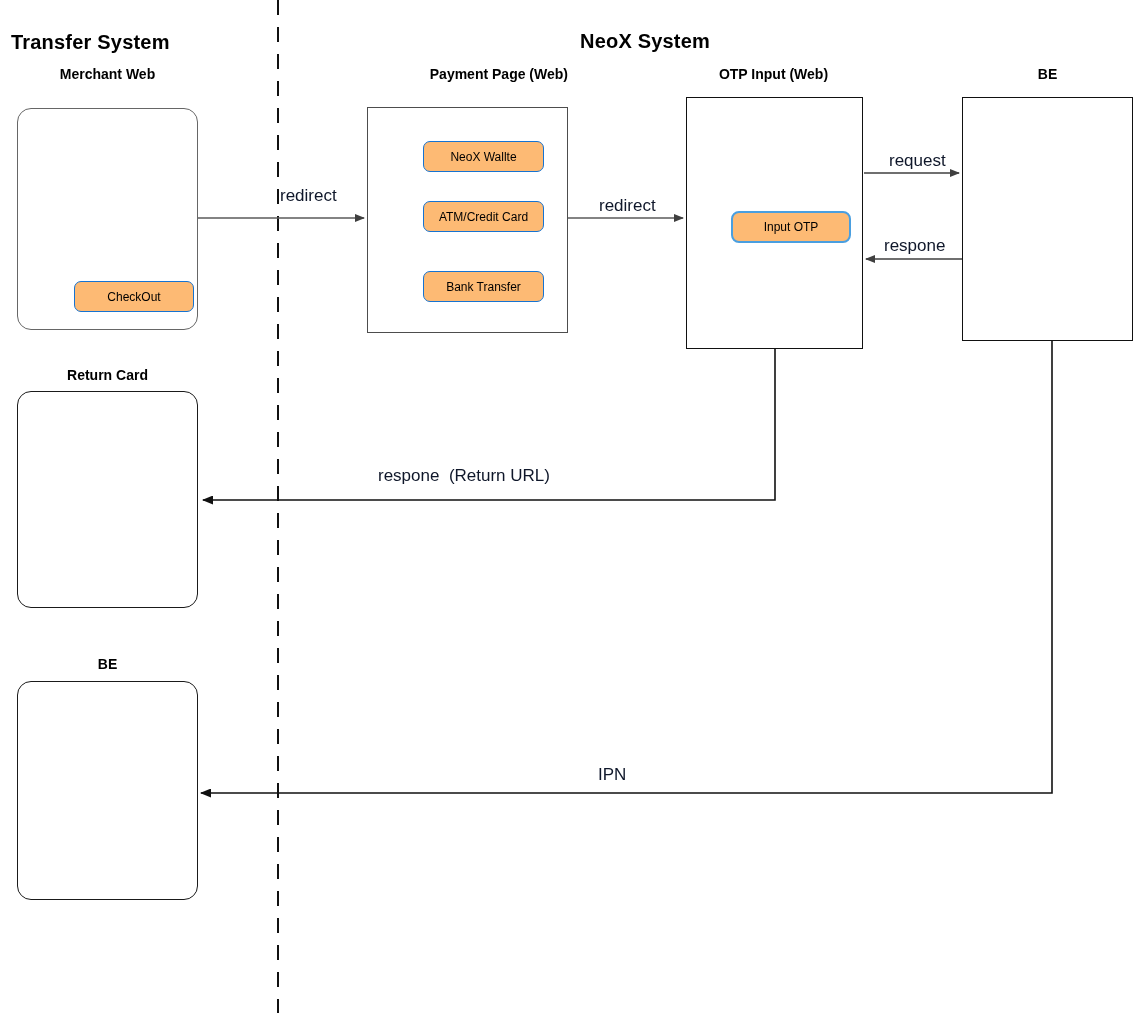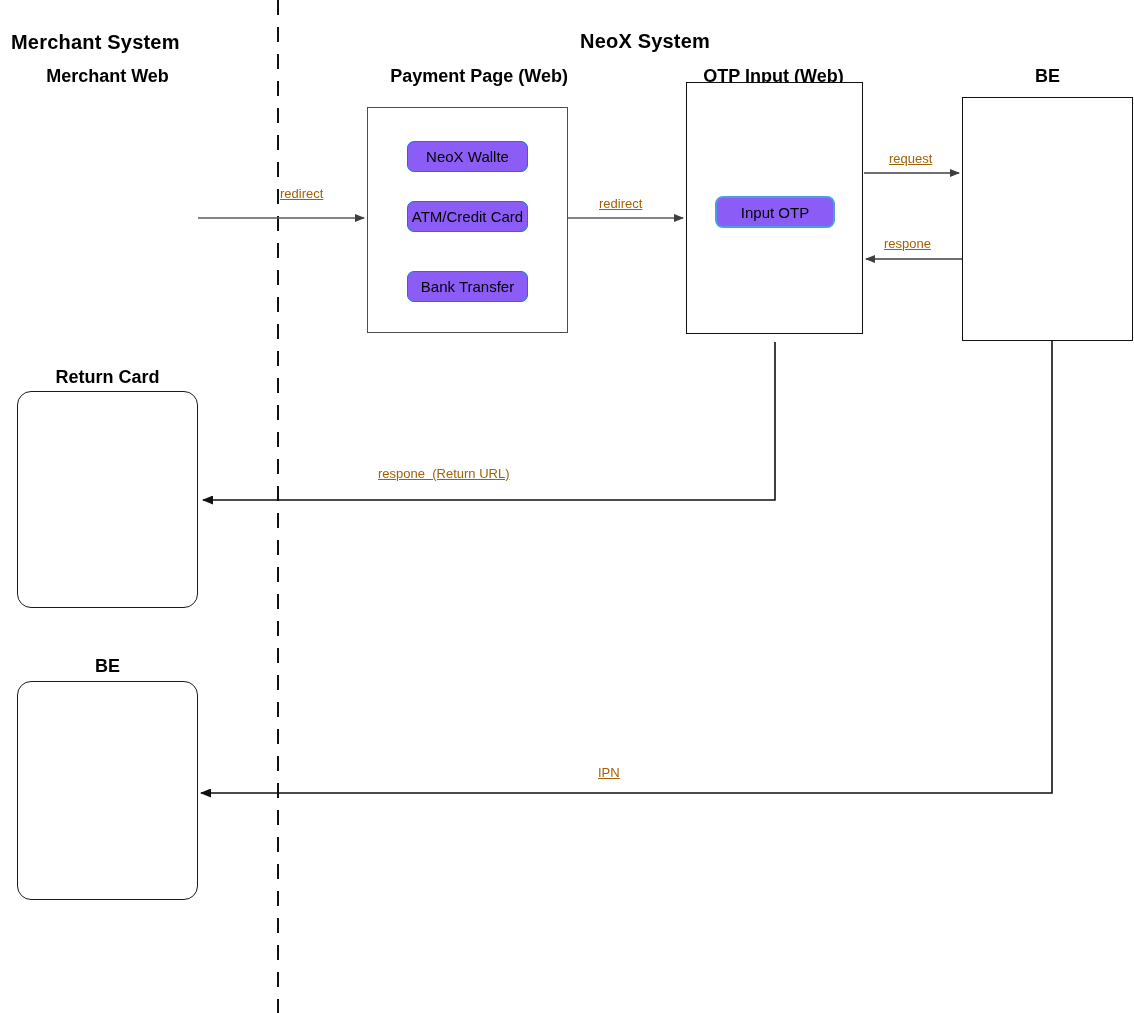--- a/index.html
+++ b/index.html
@@ -28,32 +28,31 @@
   }
   .sys-title {
     position: absolute;
     font-size: 20px;
     font-weight: bold;
     letter-spacing: 0.2px;
     white-space: nowrap;
   }
   .box-title {
     position: absolute;
-    font-size: 18px;
+    font-size: 14px;
     font-weight: bold;
     white-space: nowrap;
     text-align: center;
   }
   .edge-label {
     position: absolute;
-    font-size: 13px;
+    font-size: 17px;
     font-weight: normal;
     white-space: pre;
-    color: #a16207;
-    text-decoration: underline;
+    color: #0f172a;
   }
   .node {
     position: absolute;
     background: #ffffff;
     box-sizing: border-box;
   }
   .node.rounded {
     border: 1.6px solid #666666;
     border-radius: 14px;
   }
@@ -63,29 +62,30 @@
   }
   .node.sharp {
     border: 1.6px solid #4d4d4d;
   }
   .node.sharp.dark {
     border: 1.5px solid #111111;
   }
   .btn {
     position: absolute;
     box-sizing: border-box;
-    background: #8b5cf6;
+    background: #fdba74;
     border: 1.6px solid #1673d1;
     border-radius: 7px;
-    font-size: 15px;
+    font-size: 12px;
     line-height: 1;
     display: flex;
     align-items: center;
     justify-content: center;
     color: #000000;
+    margin-left: 16px;
   }
   .btn.light {
     border-color: #4a9fe0;
     border-width: 2px;
     border-radius: 8px;
   }
 </style>
 </head>
 <body>
 
@@ -109,34 +109,37 @@
 
     <line x1="864" y1="173" x2="959" y2="173" stroke="#3f3f3f" stroke-width="1.7" marker-end="url(#arrow)"></line>
 
     <line x1="962" y1="259" x2="866" y2="259" stroke="#3f3f3f" stroke-width="1.7" marker-end="url(#arrow)"></line>
 
     <path d="M775,342 L775,500 L203,500" fill="none" stroke="#111111" stroke-width="1.6" marker-end="url(#arrowdk)"></path>
 
     <path d="M1052,341 L1052,793 L201,793" fill="none" stroke="#111111" stroke-width="1.6" marker-end="url(#arrowdk)"></path>
   </svg>
 
-  <div class="sys-title" style="left:11px; top:31px;">Merchant System</div>
+  <div class="sys-title" style="left:11px; top:31px;">Transfer System</div>
   <div class="sys-title" style="left:580px; top:18px;margin-top:12px;">NeoX System</div>
 
   <div class="box-title" style="left:17px; top:66px; width:181px;">Merchant Web</div>
+  <div class="node rounded" style="left:17px; top:108px; width:181px; height:222px;">
+    <div class="btn" style="left:40px; top:172px; width:120px; height:31px;">CheckOut</div>
+  </div>
 
   <div class="box-title" style="left:367px; top:66px; width:201px;text-align:right;">Payment Page (Web)</div>
   <div class="node sharp" style="left:367px; top:107px; width:201px; height:226px;">
     <div class="btn" style="left:39px; top:33px; width:121px; height:31px;">NeoX Wallte</div>
     <div class="btn" style="left:39px; top:93px; width:121px; height:31px;">ATM/Credit Card</div>
     <div class="btn" style="left:39px; top:163px; width:121px; height:31px;">Bank Transfer</div>
   </div>
 
   <div class="box-title" style="left:683px; top:66px; width:181px;">OTP Input (Web)</div>
-  <div class="node sharp dark" style="left:686px; top:82px; width:177px; height:252px;">
+  <div class="node sharp dark" style="left:686px; top:97px; width:177px; height:252px;">
     <div class="btn light" style="left:28px; top:113px; width:120px; height:32px;">Input OTP</div>
   </div>
 
   <div class="box-title" style="left:962px; top:66px; width:171px;">BE</div>
   <div class="node sharp dark" style="left:962px; top:97px; width:171px; height:244px;"></div>
 
   <div class="box-title" style="left:17px; top:367px; width:181px;">Return Card</div>
   <div class="node rounded thin" style="left:17px; top:391px; width:181px; height:217px;"></div>
 
   <div class="box-title" style="left:17px; top:656px; width:181px;">BE</div>

